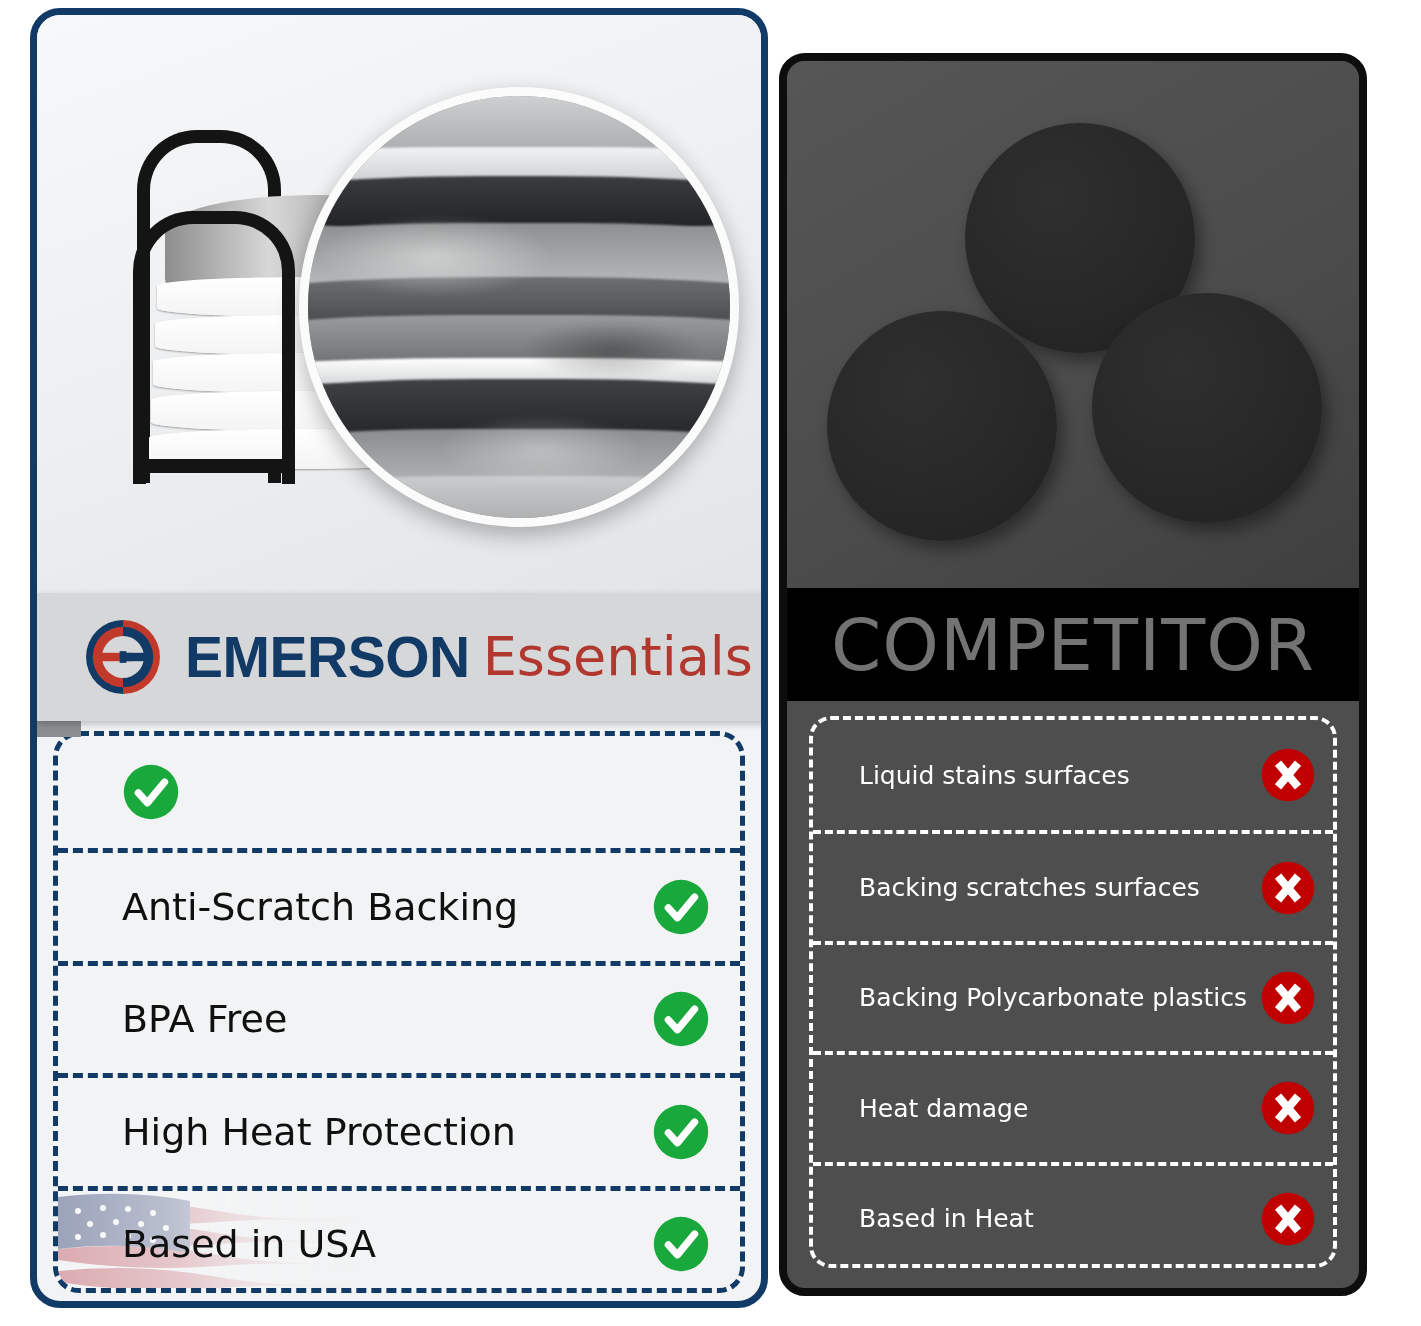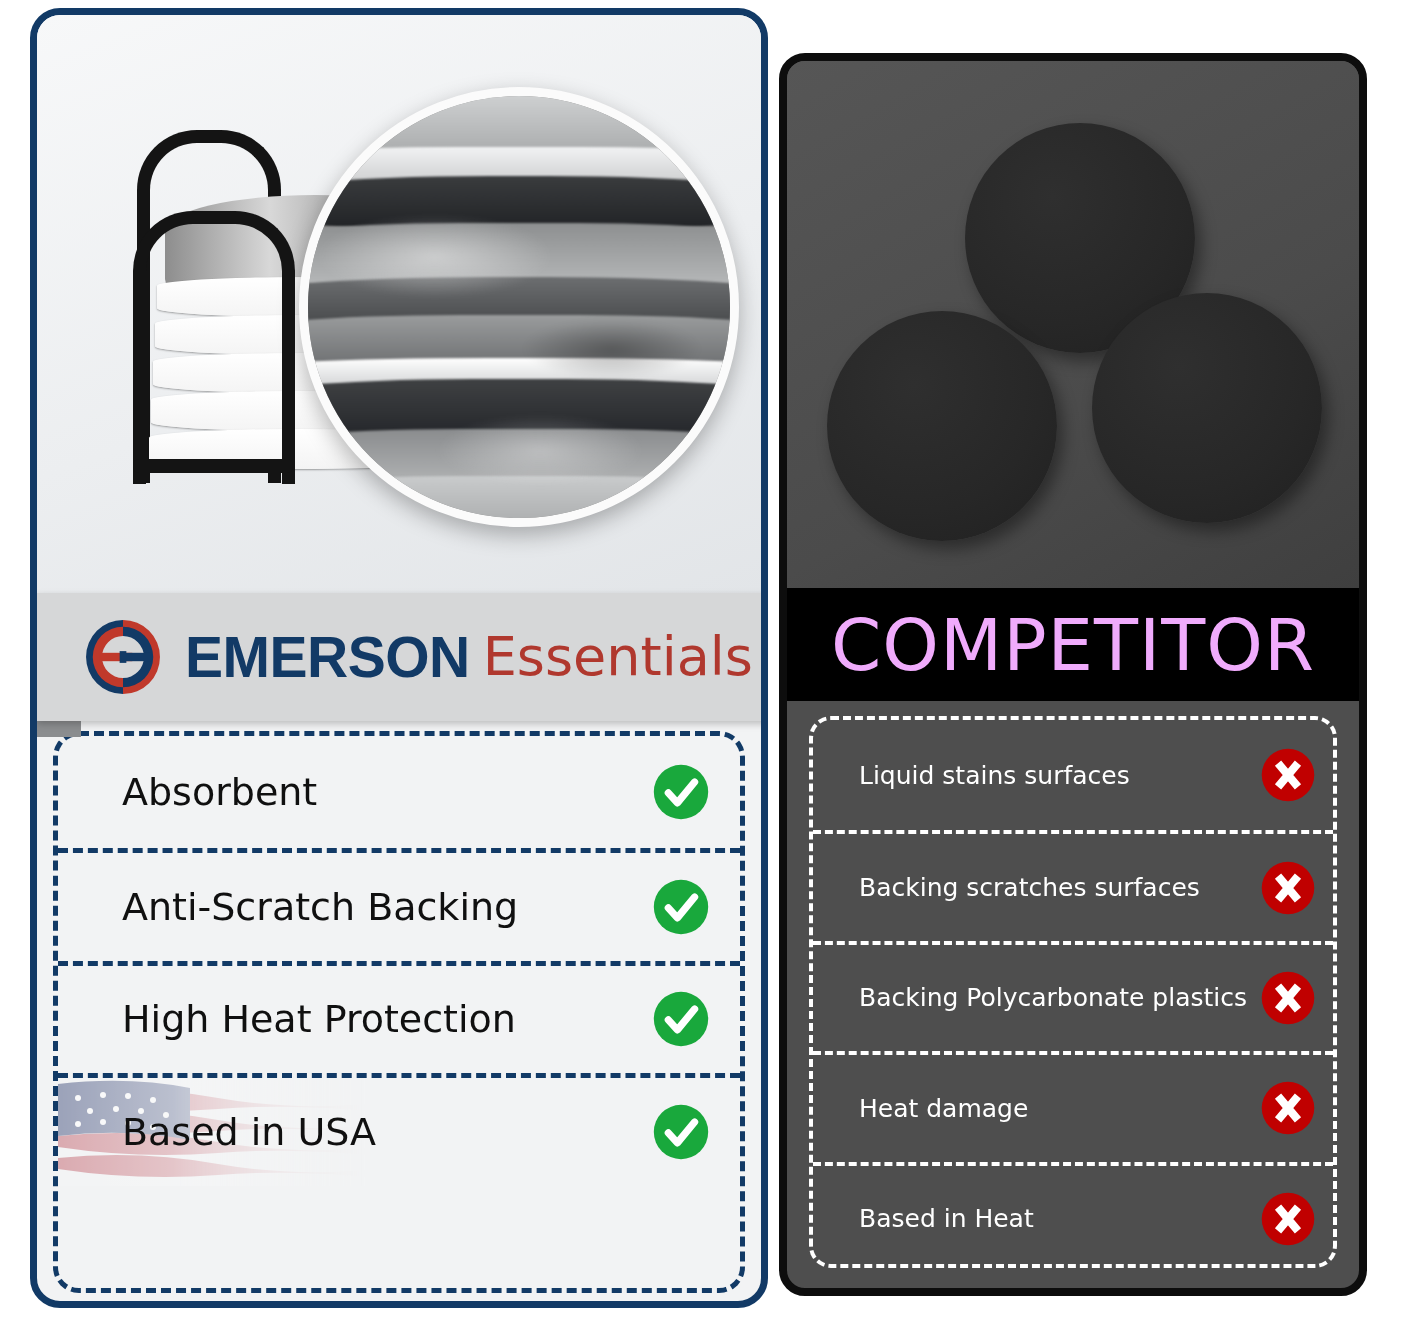--- a/index.html
+++ b/index.html
@@ -211,21 +211,21 @@
     top: 527px;
     width: 100%;
     height: 113px;
     background: #000000;
     display: flex;
     align-items: center;
     justify-content: center;
     z-index: 5;
   }
   #comp-banner .t {
-    color: #f0abfc;
+    color: #737373;
     font-size: 72px;
     letter-spacing: 1px;
     font-family: "DejaVu Sans", sans-serif;
     line-height: 1;
   }
   #comp-list {
     position: absolute;
     left: 22px;
     top: 655px;
     width: 528px;
@@ -309,39 +309,47 @@
         </svg>
       </div>
       <span class="brand-word">EMERSON</span>
       <span class="brand-word2">Essentials</span>
     </div>
     <div id="banner-shadow-notch"></div>
 
     <div id="brand-list">
 
       <div class="brow">
-        <span class="brow-label">Absorbent</span>
         <span class="check-icon">
           <svg viewBox="0 0 64 64">
               <circle cx="32" cy="32" r="30" fill="#19a83c"></circle>
             <path d="M18 33 L28 44 L47 21" stroke="#ffffff" stroke-width="8" fill="none" stroke-linecap="round" stroke-linejoin="round"></path>
             </svg>
         </span>
       </div>
 
       <div class="brow">
         <span class="brow-label">Anti-Scratch Backing</span>
         <span class="check-icon">
           <svg viewBox="0 0 64 64">
               <circle cx="32" cy="32" r="30" fill="#19a83c"></circle>
             <path d="M18 33 L28 44 L47 21" stroke="#ffffff" stroke-width="8" fill="none" stroke-linecap="round" stroke-linejoin="round"></path>
             </svg>
         </span>
       </div>
 
+      <div class="brow">
+        <span class="brow-label">BPA Free</span>
+        <span class="check-icon">
+          <svg viewBox="0 0 64 64">
+              <circle cx="32" cy="32" r="30" fill="#19a83c"></circle>
+            <path d="M18 33 L28 44 L47 21" stroke="#ffffff" stroke-width="8" fill="none" stroke-linecap="round" stroke-linejoin="round"></path>
+            </svg>
+        </span>
+      </div>
 
       <div class="brow">
         <span class="brow-label">High Heat Protection</span>
         <span class="check-icon">
           <svg viewBox="0 0 64 64">
               <circle cx="32" cy="32" r="30" fill="#19a83c"></circle>
             <path d="M18 33 L28 44 L47 21" stroke="#ffffff" stroke-width="8" fill="none" stroke-linecap="round" stroke-linejoin="round"></path>
             </svg>
         </span>
       </div>

